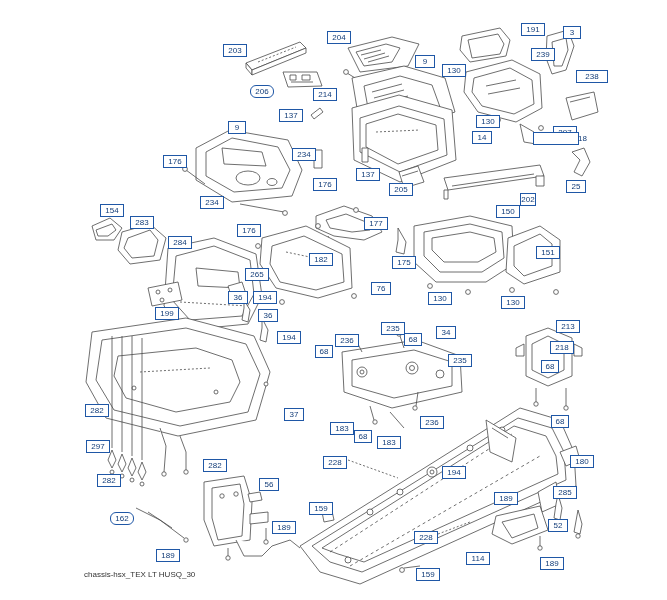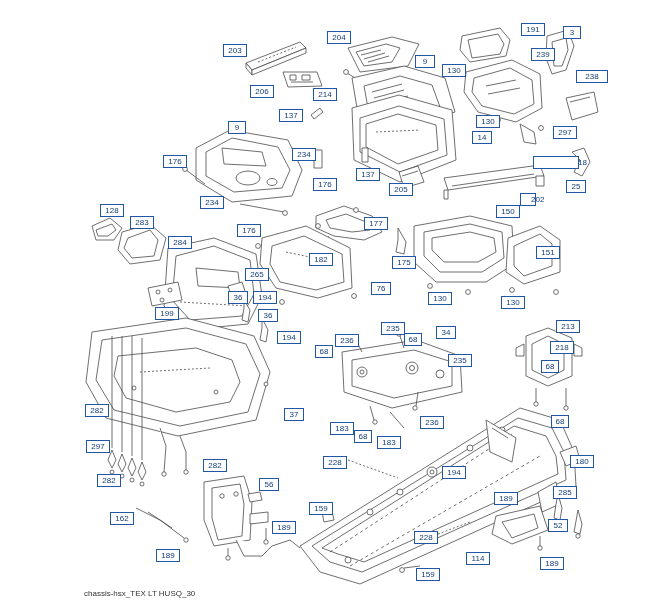--- a/index.html
+++ b/index.html
@@ -32,21 +32,21 @@
     line-height: 11px;
     height: 13px;
     text-align: center;
     font-family: "Liberation Sans", sans-serif;
     white-space: nowrap;
     letter-spacing: 0px;
   }
   .caption {
     position: absolute;
     left: 84px;
-    top: 589px;
+    top: 570px;
     font-size: 8px;
     color: #333333;
     font-family: "Liberation Sans", sans-serif;
   }
 </style>
 </head>
 <body>
 
 <div id="sheet">
 
@@ -268,38 +268,38 @@
   <div class="caption">chassis-hsx_TEX LT HUSQ_30</div>
 
 <div class="callout" style="left: 223px; top: 44px; width: 24px;">203</div>
     <div class="callout" style="left: 327px; top: 31px; width: 24px;">204</div>
     <div class="callout" style="left: 521px; top: 23px; width: 24px;">191</div>
     <div class="callout" style="left: 563px; top: 26px; width: 18px;">3</div>
     <div class="callout" style="left: 531px; top: 48px; width: 24px;">239</div>
     <div class="callout" style="left: 415px; top: 55px; width: 20px;">9</div>
     <div class="callout" style="left: 442px; top: 64px; width: 24px;">130</div>
     <div class="callout" style="left: 576px; top: 70px; width: 32px;">238</div>
-    <div class="callout" style="left: 250px; top: 85px; width: 24px;">206</div>
+    <div class="callout" style="left: 250px; top: 85px; width: 24px; border-radius: 6px;">206</div>
     <div class="callout" style="left: 313px; top: 88px; width: 24px;">214</div>
     <div class="callout" style="left: 279px; top: 109px; width: 24px;">137</div>
     <div class="callout" style="left: 476px; top: 115px; width: 24px;">130</div>
     <div class="callout" style="left: 553px; top: 126px; width: 24px;">297</div>
     <div class="callout" style="left: 228px; top: 121px; width: 18px;">9</div>
     <div class="callout" style="left: 472px; top: 131px; width: 20px;">14</div>
-    <div class="callout" style="left: 533px; top: 156px; width: 24px; padding-left: 44px;">18</div>
+    <div class="callout" style="left: 533px; top: 132px; width: 24px; padding-left: 44px;">18</div>
     <div class="callout" style="left: 292px; top: 148px; width: 24px;">234</div>
     <div class="callout" style="left: 163px; top: 155px; width: 24px;">176</div>
     <div class="callout" style="left: 356px; top: 168px; width: 24px;">137</div>
     <div class="callout" style="left: 566px; top: 180px; width: 20px;">25</div>
     <div class="callout" style="left: 313px; top: 178px; width: 24px;">176</div>
     <div class="callout" style="left: 389px; top: 183px; width: 24px;">205</div>
-    <div class="callout" style="left: 520px; top: 193px; width: 16px; padding-left: 10px;">202</div>
+    <div class="callout" style="left: 520px; top: 193px; width: 16px;">202</div>
     <div class="callout" style="left: 200px; top: 196px; width: 24px;">234</div>
     <div class="callout" style="left: 496px; top: 205px; width: 24px;">150</div>
-    <div class="callout" style="left: 100px; top: 204px; width: 24px;">128</div>
+    <div class="callout" style="left: 100px; top: 204px; width: 24px;">154</div>
     <div class="callout" style="left: 130px; top: 216px; width: 24px;">283</div>
     <div class="callout" style="left: 364px; top: 217px; width: 24px;">177</div>
     <div class="callout" style="left: 237px; top: 224px; width: 24px;">176</div>
     <div class="callout" style="left: 168px; top: 236px; width: 24px;">284</div>
     <div class="callout" style="left: 536px; top: 246px; width: 24px;">151</div>
     <div class="callout" style="left: 309px; top: 253px; width: 24px;">182</div>
     <div class="callout" style="left: 392px; top: 256px; width: 24px;">175</div>
     <div class="callout" style="left: 245px; top: 268px; width: 24px;">265</div>
     <div class="callout" style="left: 371px; top: 282px; width: 20px;">76</div>
     <div class="callout" style="left: 228px; top: 291px; width: 20px;">36</div>
@@ -328,21 +328,21 @@
     <div class="callout" style="left: 86px; top: 440px; width: 24px;">297</div>
     <div class="callout" style="left: 323px; top: 456px; width: 24px;">228</div>
     <div class="callout" style="left: 442px; top: 466px; width: 24px;">194</div>
     <div class="callout" style="left: 570px; top: 455px; width: 24px;">180</div>
     <div class="callout" style="left: 97px; top: 474px; width: 24px;">282</div>
     <div class="callout" style="left: 203px; top: 459px; width: 24px;">282</div>
     <div class="callout" style="left: 259px; top: 478px; width: 20px; text-align: center;">56</div>
     <div class="callout" style="left: 494px; top: 492px; width: 24px;">189</div>
     <div class="callout" style="left: 553px; top: 486px; width: 24px;">285</div>
     <div class="callout" style="left: 309px; top: 502px; width: 24px;">159</div>
-    <div class="callout" style="left: 110px; top: 512px; width: 24px;">162</div>
+    <div class="callout" style="left: 110px; top: 512px; width: 24px; border-radius: 6px;">162</div>
     <div class="callout" style="left: 272px; top: 521px; width: 24px;">189</div>
     <div class="callout" style="left: 548px; top: 519px; width: 20px;">52</div>
     <div class="callout" style="left: 414px; top: 531px; width: 24px;">228</div>
     <div class="callout" style="left: 466px; top: 552px; width: 24px;">114</div>
     <div class="callout" style="left: 540px; top: 557px; width: 24px;">189</div>
     <div class="callout" style="left: 156px; top: 549px; width: 24px;">189</div>
     <div class="callout" style="left: 416px; top: 568px; width: 24px;">159</div>
   </div>
 
 </body></html>

